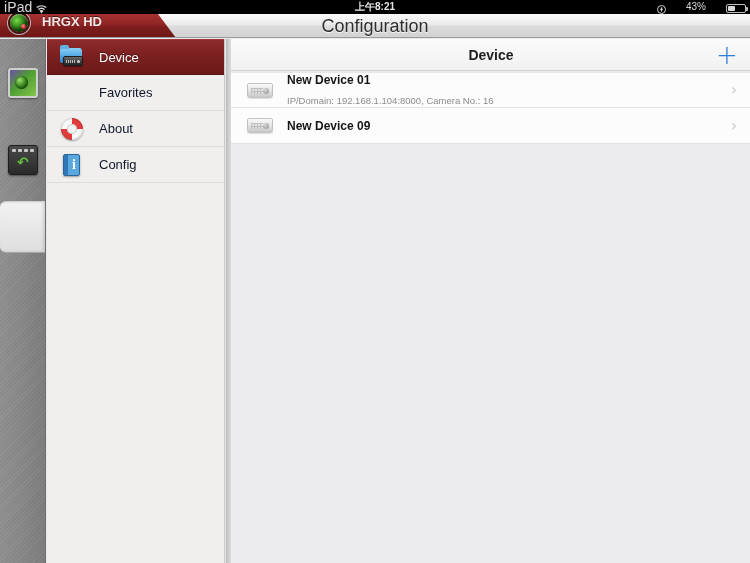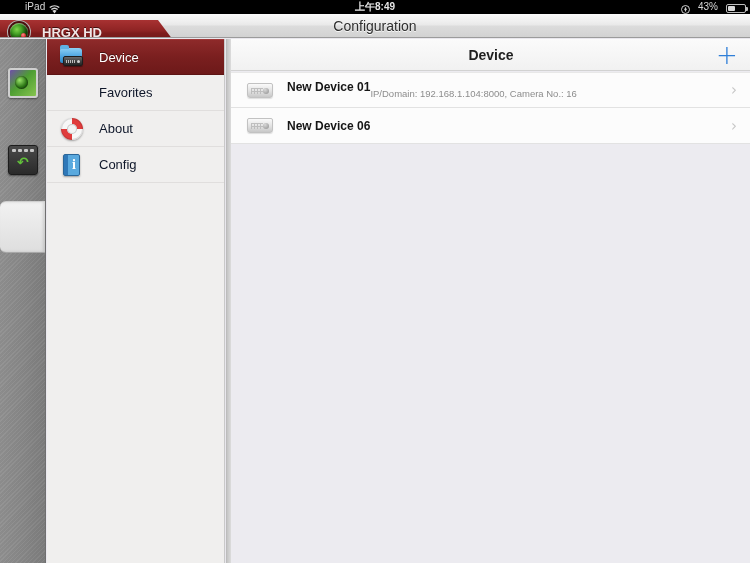--- a/index.html
+++ b/index.html
@@ -11,71 +11,71 @@
   }
   #app { position: relative; width: 750px; height: 563px; }
 
   
   .statusbar {
     position: absolute; top: 0; left: 0; width: 750px; height: 14px;
     background: #000; color: #d8d8d8;
     font-size: 10px; line-height: 14px;
   }
   .sb-left { position: absolute; left: 4px; top: 0; display: flex; align-items: center; gap: 4px; }
-  .sb-carrier { font-size: 10px; letter-spacing: .1px; margin-left: 21px; }
+  .sb-carrier { font-size: 14px; letter-spacing: .1px; }
   .wifi-icon { display: inline-block; width: 11px; height: 9px; position: relative; top: 1px; }
   .sb-center {
     position: absolute; left: 0; width: 750px; text-align: center;
     font-size: 10px; font-weight: bold; color: #e6e6e6;
   }
-  .sb-right { position: absolute; right: 4px; top: 0; display: flex; align-items: center; gap: 8px; }
+  .sb-right { position: absolute; right: 4px; top: 0; display: flex; align-items: center; gap: 20px; }
   .loc-icon { display: inline-block; width: 9px; height: 9px; position: relative; top: 1px; }
   .batt-pct { font-size: 10px; }
   .batt {
     position: relative; width: 20px; height: 9px; border: 1px solid #bdbdbd;
     border-radius: 2px; top: 1px;
   }
   .batt::after {
     content: ""; position: absolute; right: -3px; top: 2.5px;
     width: 2px; height: 4px; background: #bdbdbd; border-radius: 0 1px 1px 0;
   }
   .batt-fill { position: absolute; left: 1px; top: 1px; bottom: 1px; background: #d9d9d9; border-radius: 1px; }
 
   
   .topbar {
     position: absolute; top: 14px; left: 0; width: 750px; height: 24px;
     background: linear-gradient(to bottom, #fbfbfb 0%, #e9e9e9 48%, #dcdcdc 52%, #d2d2d2 100%);
     border-bottom: 1px solid #9b9b9b;
     overflow: hidden;
   }
   .app-tab {
-    position: absolute; left: 0; top: 6px; height: 24px; width: 176px;
+    position: absolute; left: 0; top: 0; height: 24px; width: 176px;
     background: linear-gradient(to bottom, #a83232 0%, #8e2323 45%, #7d1c1c 55%, #6d1616 100%);
     clip-path: polygon(0 0, 158px 0, 176px 100%, 0 100%);
-    display: flex; align-items: center;
+    display: flex; align-items: flex-start;
   }
   .app-logo {
     width: 18px; height: 18px; border-radius: 50%; margin-left: 10px; flex: none;
     background: radial-gradient(circle at 38% 36%, #7fd44a 0%, #3f9a22 32%, #123f08 62%, #0a2a05 100%);
     box-shadow: 0 0 0 2px #4a0f0f, 0 0 0 3px #b8b8b8, inset 0 1px 1px rgba(255,255,255,.4);
     position: relative;
   }
   .app-logo::after {
     content: ""; position: absolute; right: 2px; bottom: 3px;
     width: 5px; height: 5px; border-radius: 50%;
     background: radial-gradient(circle at 40% 35%, #ff8b8b, #c21b1b 70%);
   }
   .app-tab-label {
     color: #f3e6e6; font-size: 13px; font-weight: bold; margin-left: 14px;
     text-shadow: 0 -1px 0 rgba(0,0,0,.55);
   }
   .topbar-title {
     position: absolute; left: 0; top: 0; width: 750px; height: 24px;
     line-height: 24px; text-align: center;
-    font-size: 14px; color: #2e2e2e; text-shadow: 0 1px 0 rgba(255,255,255,.8);
+    font-size: 18px; color: #2e2e2e; text-shadow: 0 1px 0 rgba(255,255,255,.8);
     pointer-events: none;
   }
 
   
   .rail {
     position: absolute; left: 0; top: 39px; width: 46px; height: 524px;
     background:
       repeating-linear-gradient(135deg, rgba(255,255,255,.05) 0 1px, rgba(0,0,0,.02) 1px 3px),
       linear-gradient(to right, #8f8f8f 0%, #868686 55%, #7c7c7c 100%);
     border-right: 1px solid #6f6f6f;
@@ -249,21 +249,21 @@
     content: ""; position: absolute; left: 3px; top: 4px; width: 12px; height: 6px;
     background:
       repeating-linear-gradient(to right, #b8b8b8 0 1.5px, transparent 1.5px 3px),
       repeating-linear-gradient(to bottom, #b8b8b8 0 1.5px, transparent 1.5px 3px);
     opacity: .85;
   }
   .dev-ico::before {
     content: ""; position: absolute; right: 3px; top: 4px; width: 6px; height: 6px;
     border-radius: 50%; background: radial-gradient(circle at 35% 30%, #d8d8d8, #8f8f8f);
   }
-  .dev-text { margin-left: 14px; display: flex; flex-direction: row; justify-content: center; }
+  .dev-text { margin-left: 14px; display: flex; flex-direction: column; justify-content: center; }
   .dev-name { font-size: 12px; font-weight: bold; color: #161616; line-height: 14px; }
   .dev-sub { font-size: 9.5px; color: #8c8c8c; line-height: 13px; margin-top: 7px; }
   .dev-chevron {
     position: absolute; right: 14px; top: 50%; transform: translateY(-50%);
     font-size: 15px; color: #c6c6c6; font-family: "DejaVu Sans", sans-serif;
   }
 </style>
 </head>
 <body>
 
@@ -273,21 +273,21 @@
     <div class="sb-left">
       <span class="sb-carrier">iPad</span>
       <span class="wifi-icon">
         <svg width="11" height="9" viewBox="0 0 11 9">
           <path d="M5.5 8.4 L3.4 5.8 a3.3 3.3 0 0 1 4.2 0 Z" fill="#d8d8d8"></path>
           <path d="M1.9 4.0 a5.6 5.6 0 0 1 7.2 0 l-.9 1.0 a4.3 4.3 0 0 0-5.4 0 Z" fill="#d8d8d8"></path>
           <path d="M0.3 2.0 a8.2 8.2 0 0 1 10.4 0 l-.9 1.0 a6.9 6.9 0 0 0-8.6 0 Z" fill="#d8d8d8"></path>
         </svg>
       </span>
     </div>
-    <div class="sb-center">上午8:49</div>
+    <div class="sb-center">上午8:21</div>
     <div class="sb-right">
       <span class="loc-icon">
         <svg width="9" height="9" viewBox="0 0 9 9">
           <circle cx="4.5" cy="4.5" r="4" fill="none" stroke="#d0d0d0" stroke-width="1"></circle>
           <path d="M4.5 1.8 L5.6 4.2 L4.5 7.2 L3.4 4.2 Z" fill="#d0d0d0"></path>
         </svg>
       </span>
       <span class="batt-pct">43%</span>
       <span class="batt">
         <span class="batt-fill" id="batt-fill" style="width: 6.88px;"></span>
@@ -370,21 +370,21 @@
         <span class="dev-text">
           <span class="dev-name">New Device 01</span>
           <span class="dev-sub">IP/Domain: 192.168.1.104:8000, Camera No.: 16</span>
         </span>
         <span class="dev-chevron">›</span>
       </div>
 
       <div class="dev-row">
         <span class="dev-ico"></span>
         <span class="dev-text">
-          <span class="dev-name">New Device 06</span>
+          <span class="dev-name">New Device 09</span>
         </span>
         <span class="dev-chevron">›</span>
       </div>
 
     </div>
   </div>
 
 </div>
 
 </body></html>

